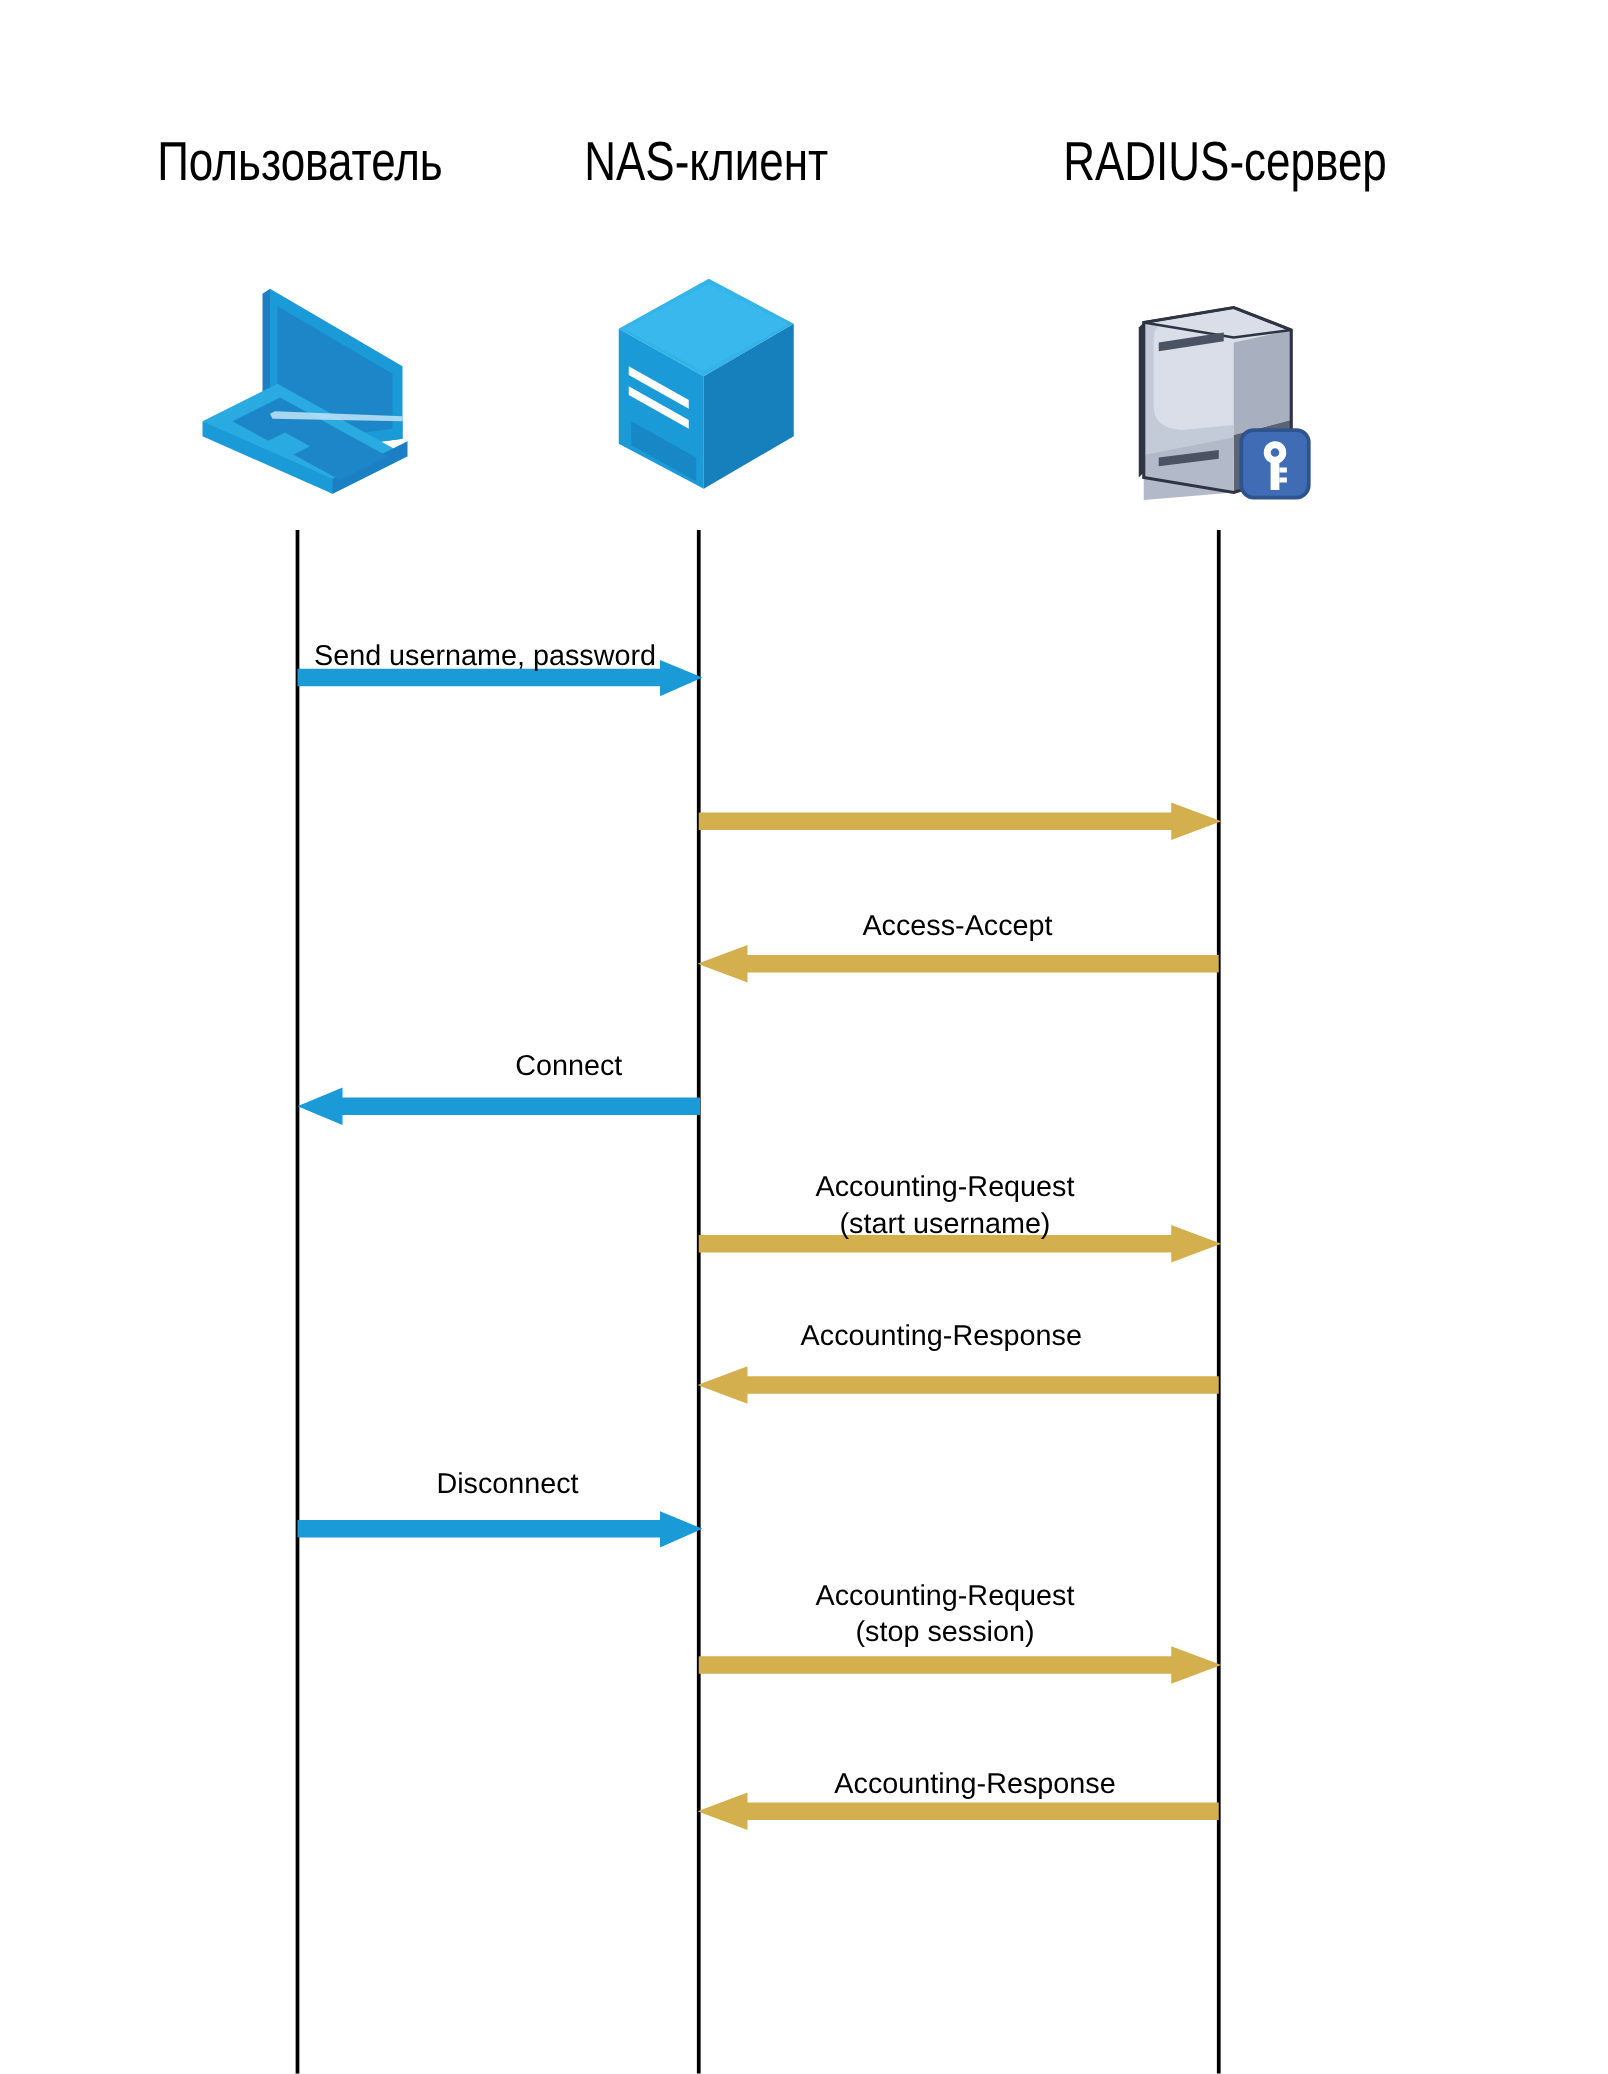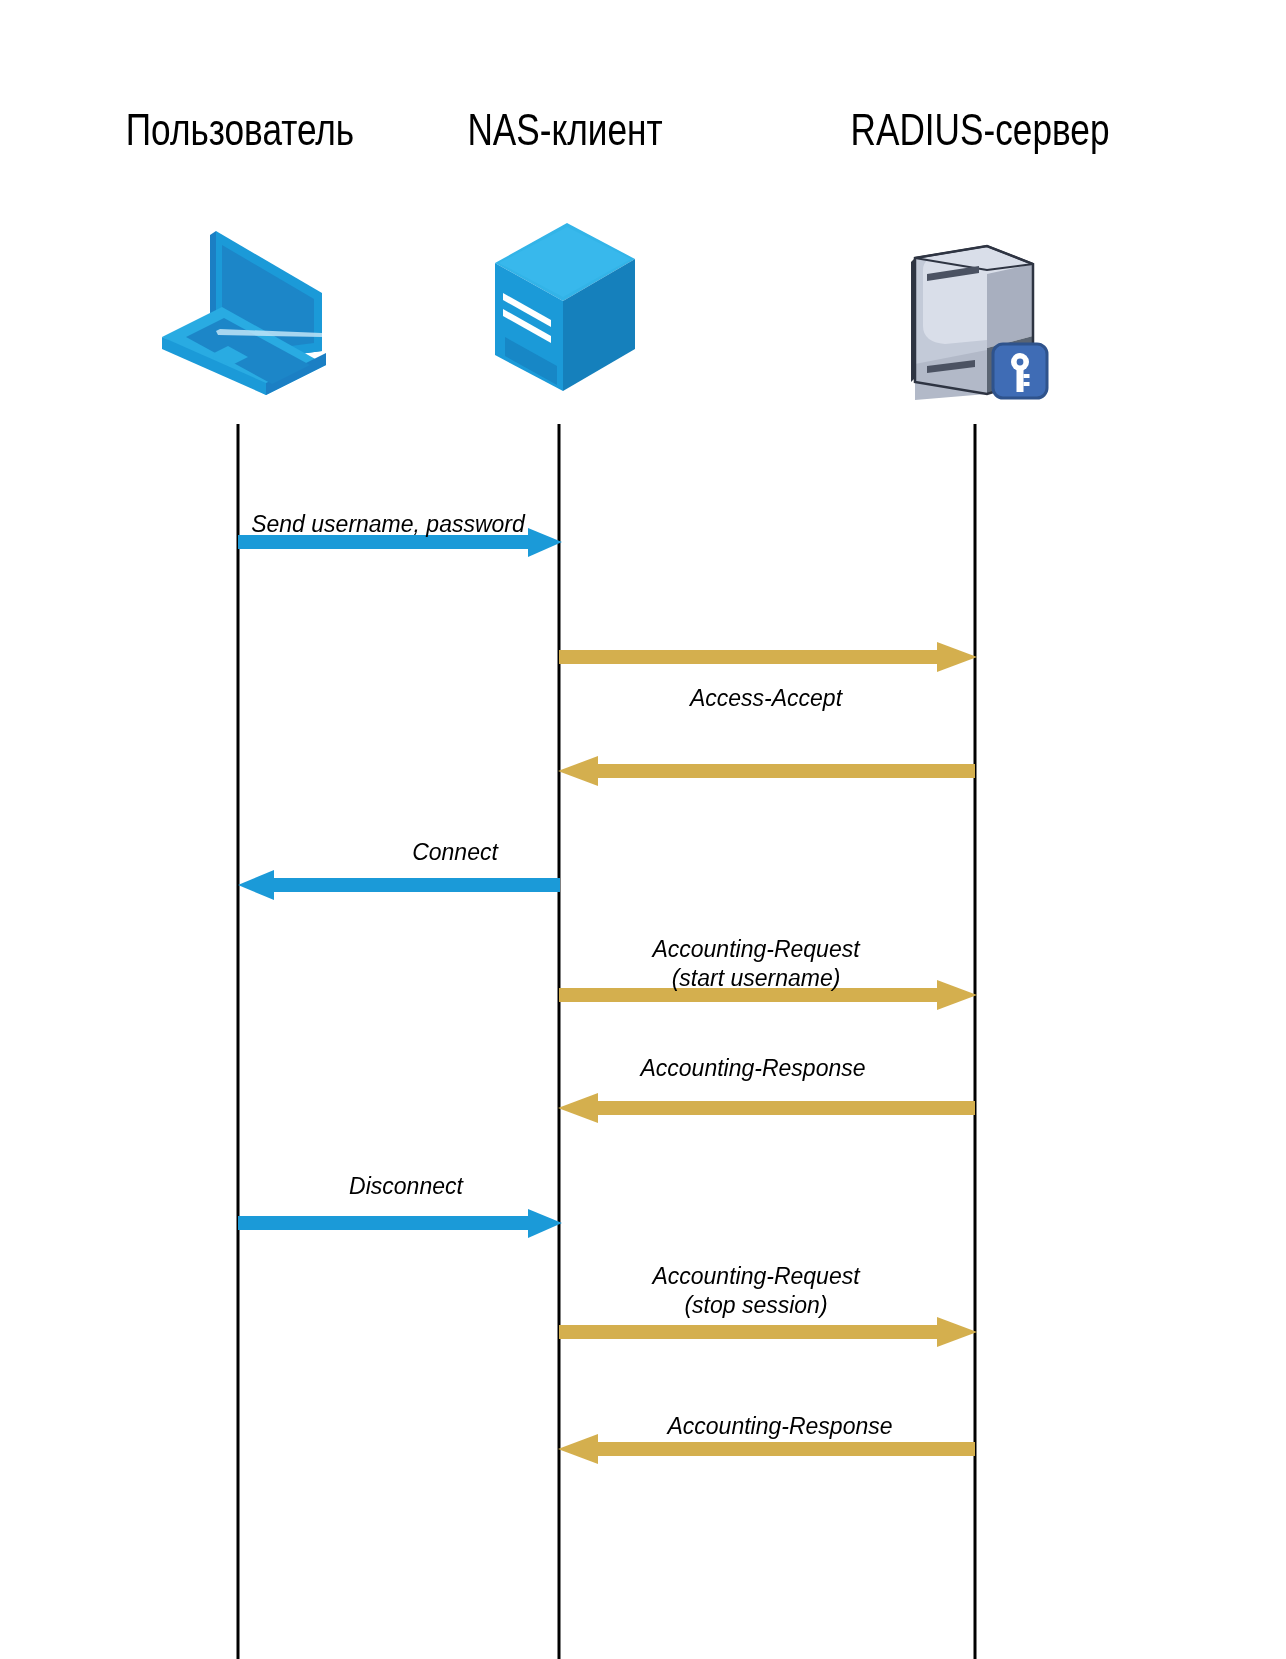--- a/index.html
+++ b/index.html
@@ -33,21 +33,20 @@
     line-height: 50px;
   }
   .msg-label {
     position: absolute;
     text-align: center;
     font-family: "Liberation Sans", sans-serif;
     font-size: 23px;
     color: #000000;
     white-space: nowrap;
     line-height: 29px;
-    font-style: italic;
   }
   .icon-box {
     position: absolute;
   }
   svg { display: block; overflow: visible; }
 </style>
 </head>
 <body>
 
 <div id="stage">
@@ -184,21 +183,21 @@
 
     <g>
       <rect x="592" y="1442" width="383" height="14" fill="#D4AF4E"></rect>
       <polygon points="598,1434 558,1449 598,1464" fill="#D4AF4E"></polygon>
     </g>
   </svg>
 
   <div class="msg-label" style="left:198px; top:510px; width:380px;">Send username, password</div>
 
 
-  <div class="msg-label" style="left:596px; top:684px; width:340px;">Access-Accept</div>
+  <div class="msg-label" style="left:596px; top:726px; width:340px;">Access-Accept</div>
 
   <div class="msg-label" style="left:240px; top:838px; width:340px;padding-left:45px;">Connect</div>
 
   <div class="msg-label" style="left:586px; top:935px; width:340px;">
     <span>Accounting-Request</span><br>
     <span>(start username)</span>
   </div>
 
   <div class="msg-label" style="left:583px; top:1054px; width:340px;">Accounting-Response</div>
 

